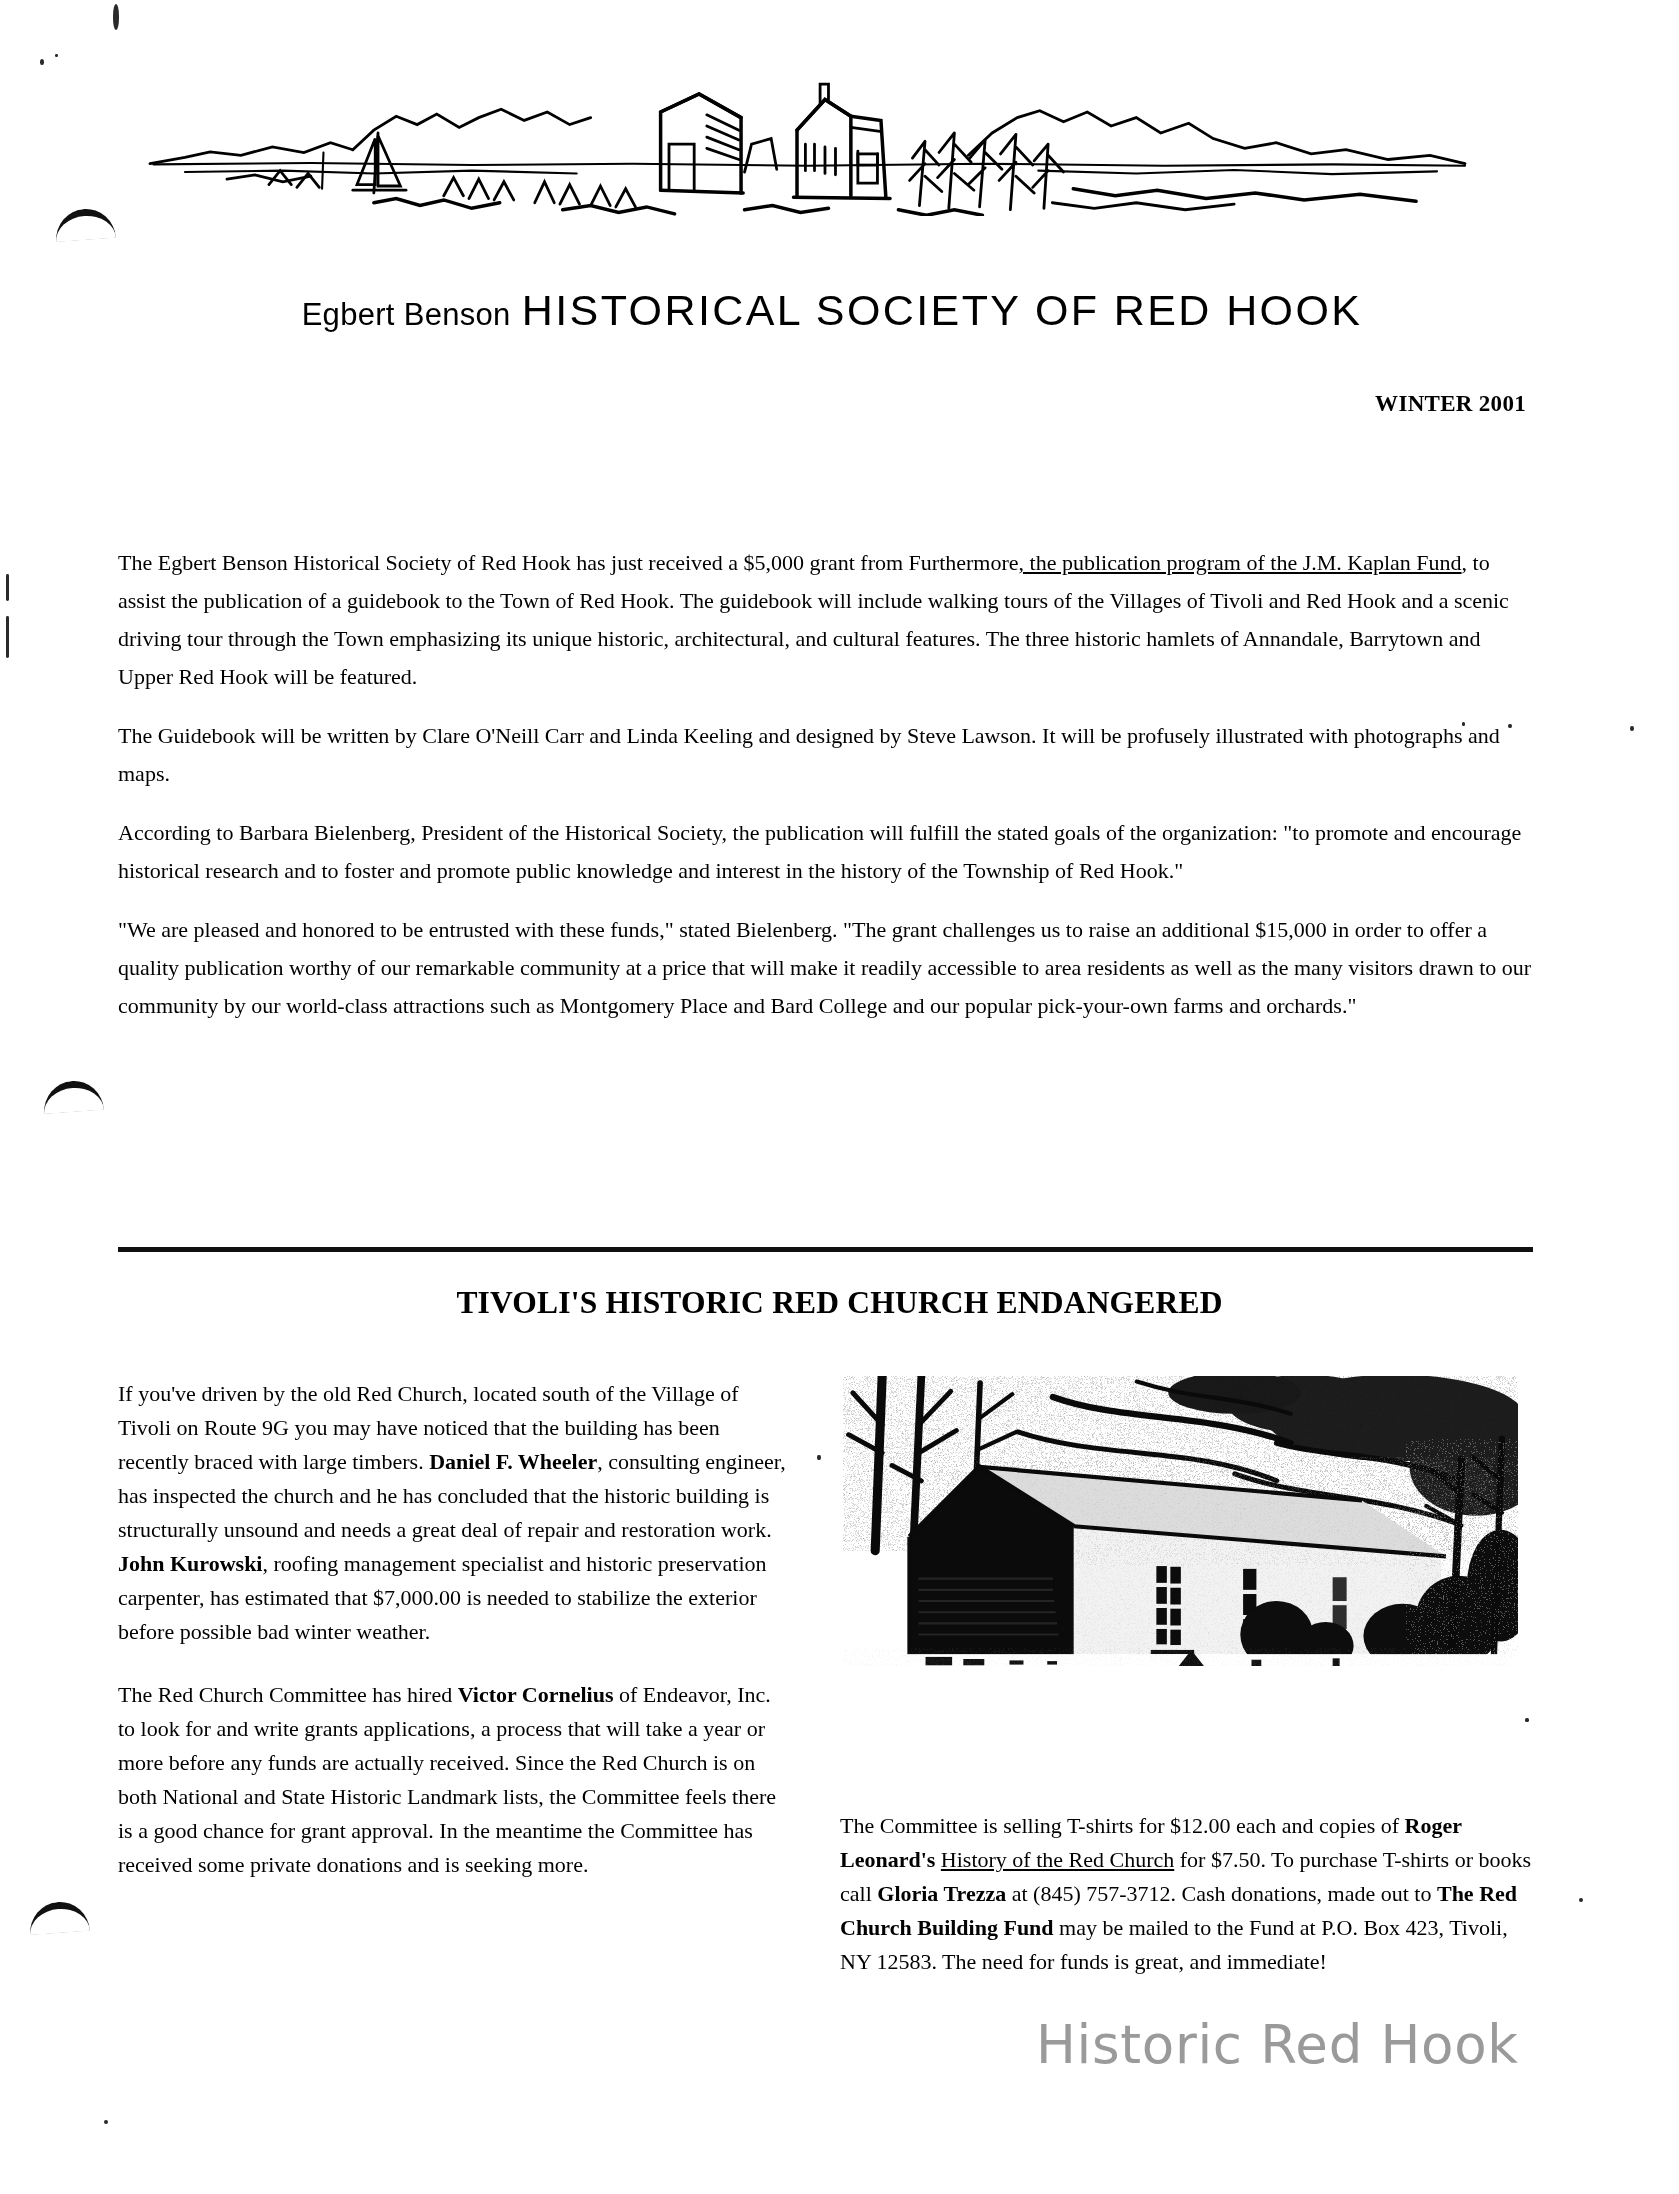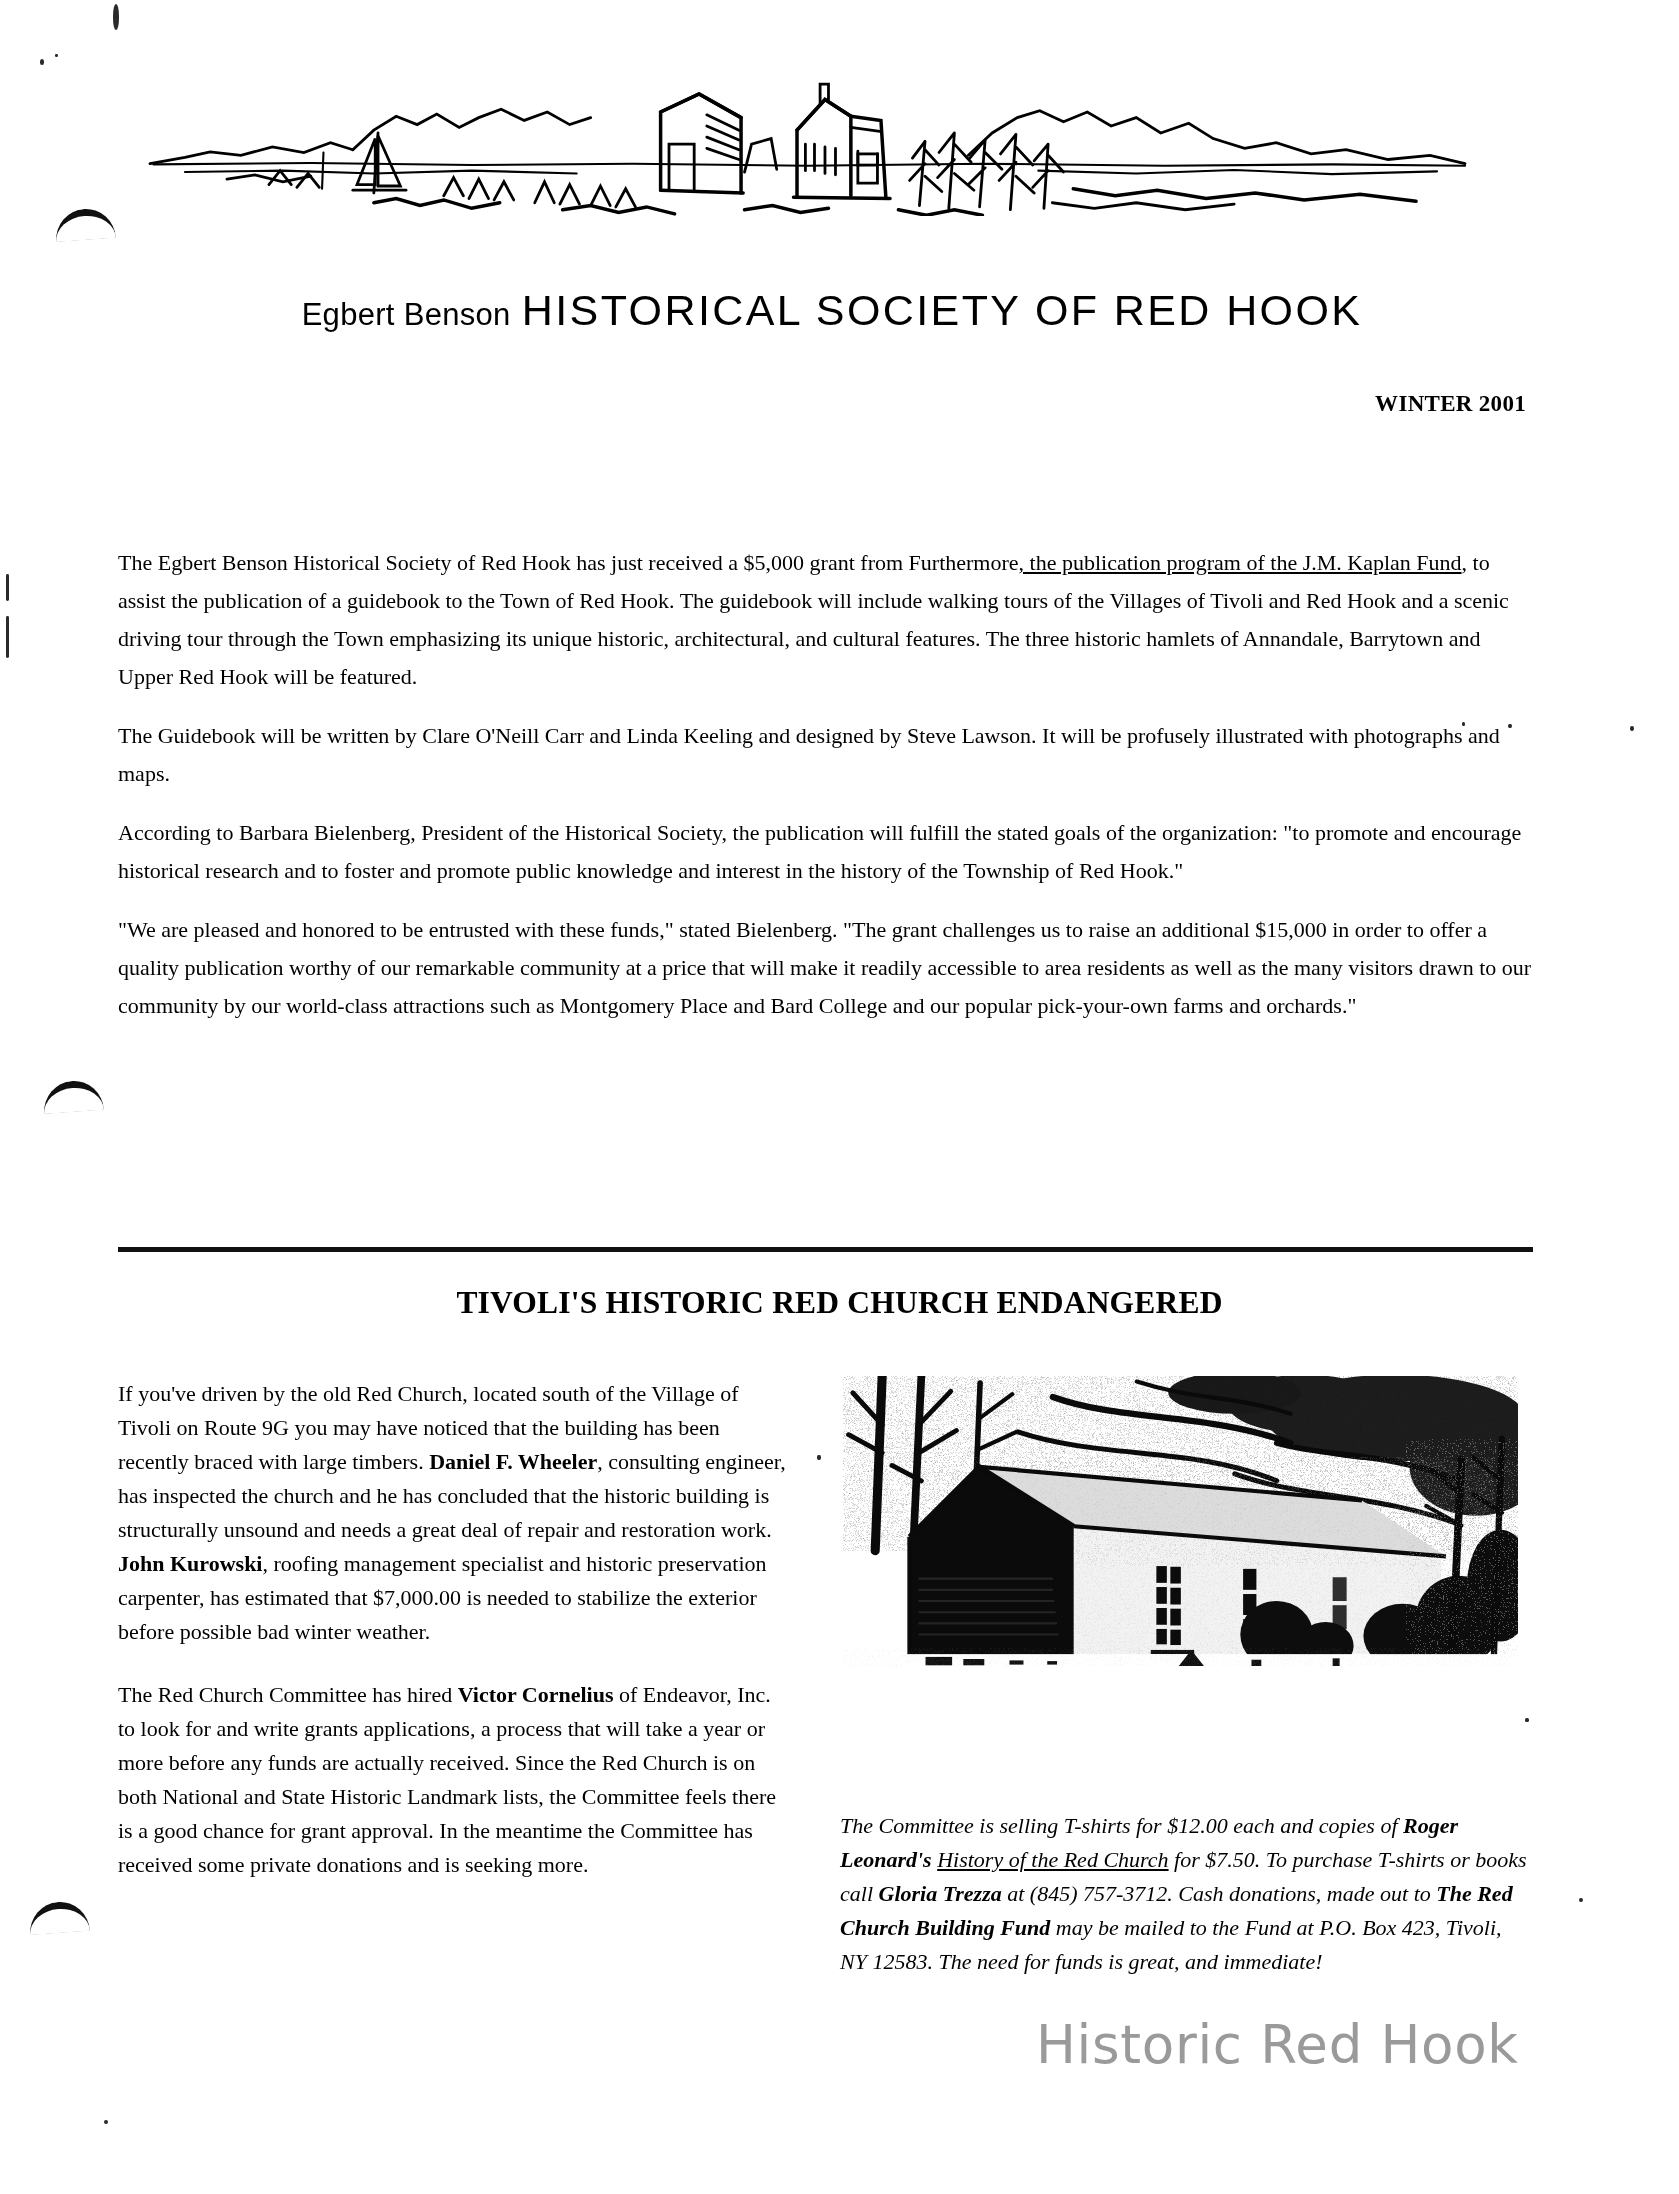--- a/index.html
+++ b/index.html
@@ -146,21 +146,21 @@
   .photo-frame svg { display: block; width: 100%; height: 100%; }
 
   .col-right-caption {
     position: absolute;
     left: 840px;
     top: 1809px;
     width: 693px;
     font-size: 22px;
     line-height: 34px;
   }
-  .col-right-caption p { margin: 0; font-style: italic; }
+  .col-right-caption p { margin: 0; }
 
   
   .watermark {
     position: absolute;
     left: 1036px;
     top: 2014px;
     font-family: "DejaVu Sans", "Liberation Sans", sans-serif;
     font-size: 53px;
     color: #9a9a9a;
     letter-spacing: 0.7px;

